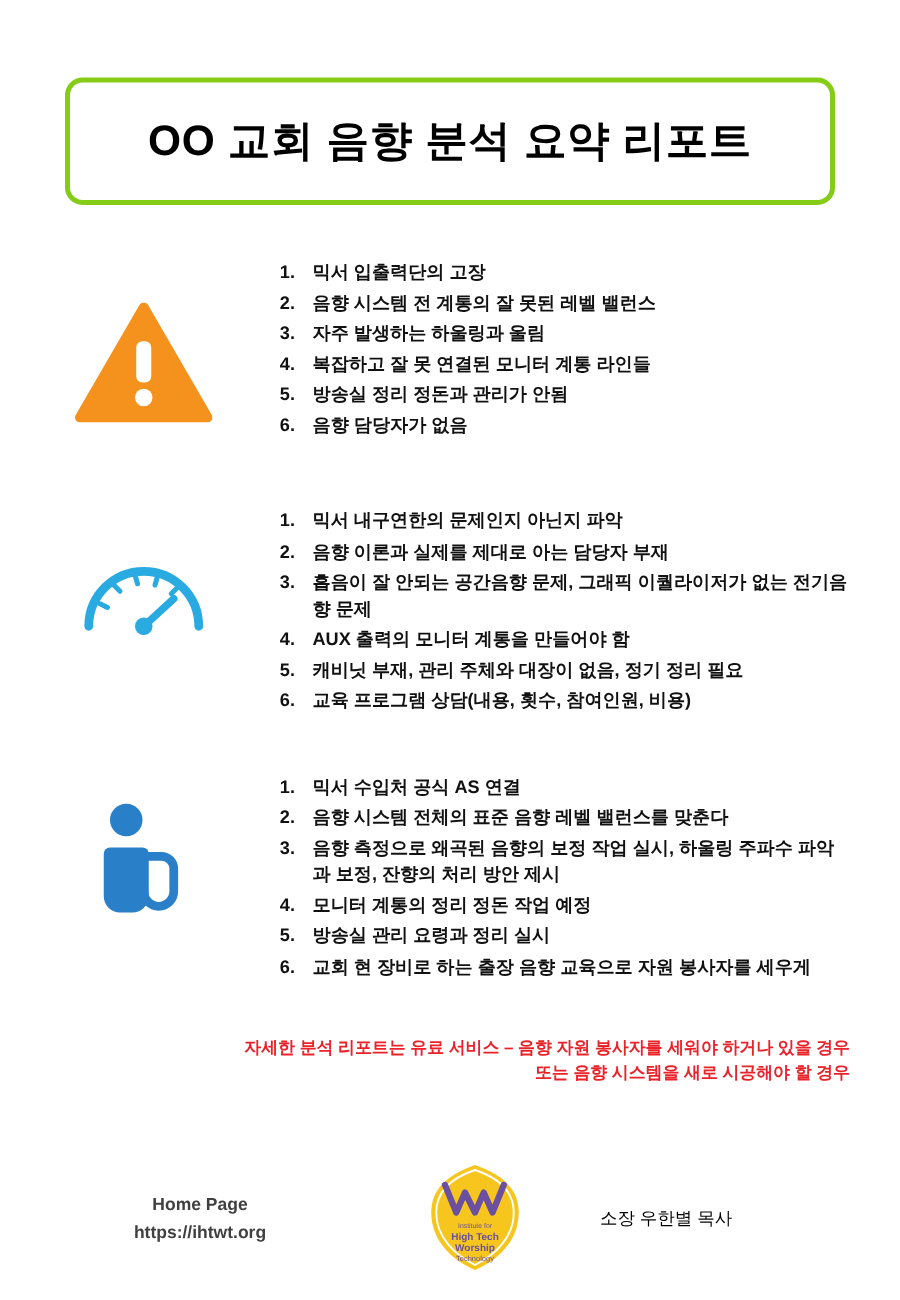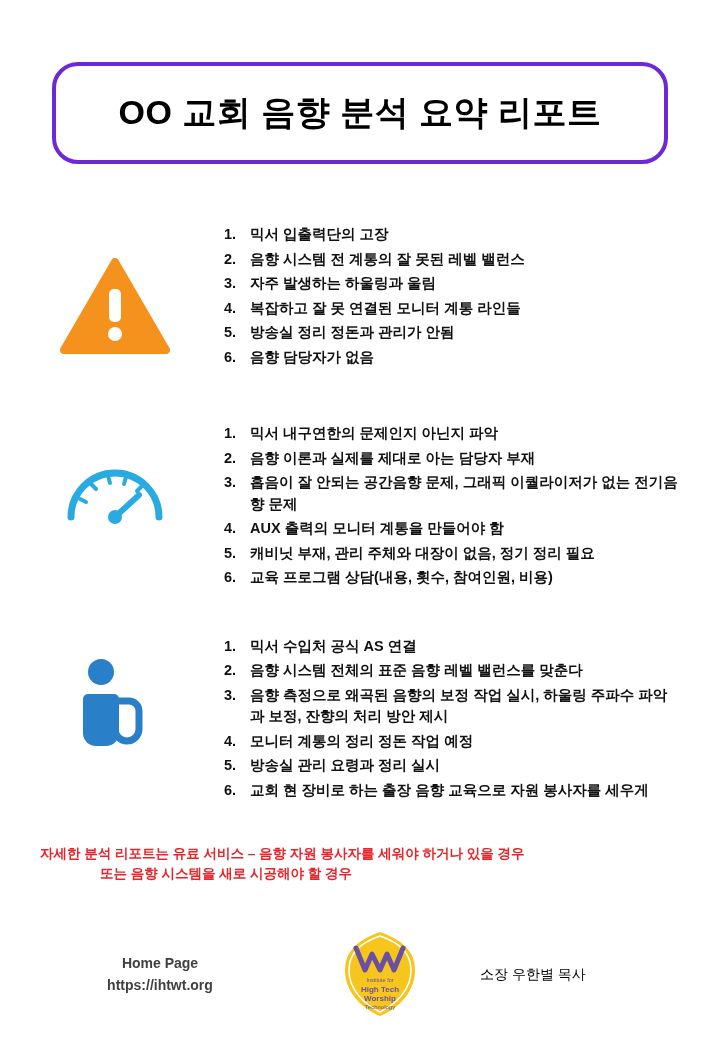--- a/index.html
+++ b/index.html
@@ -13,42 +13,42 @@
     font-family: "Liberation Sans", sans-serif;
     color: #111111;
     overflow: hidden;
     position: relative;
   }
 
   
   .title-wrap {
     margin: 62px 52px 0 52px;
     height: 94px;
-    border: 4px solid #6d28d9;
-    border-radius: 26px;
+    border: 4px solid #84cc16;
+    border-radius: 14px;
     display: flex;
     align-items: center;
     justify-content: center;
     background: #ffffff;
   }
   .title-text {
     font-size: 34px;
     font-weight: bold;
     letter-spacing: 0.5px;
     color: #000000;
     white-space: nowrap;
   }
 
   
   .section {
     display: flex;
     align-items: flex-start;
     padding: 0 40px 0 40px;
   }
-  .sec-1 { margin-top: 60px; }
+  .sec-1 { margin-top: 44px; }
   .sec-2 { margin-top: 52px; }
   .sec-3 { margin-top: 44px; }
 
   .icon-col {
     width: 150px;
     min-width: 150px;
     display: flex;
     justify-content: center;
     align-items: flex-start;
   }
@@ -91,21 +91,21 @@
   .icon-gauge {
     margin-top: 36px;
   }
   .icon-person {
     margin-top: 18px;
   }
 
   
   .notice {
     margin-top: 40px;
-    text-align: left;
+    text-align: right;
     color: #e8232a;
     font-size: 13.5px;
     font-weight: bold;
     line-height: 20px;
     padding: 0 40px;
   }
   .notice .line2 {
     display: block;
     padding-left: 60px;
   }

